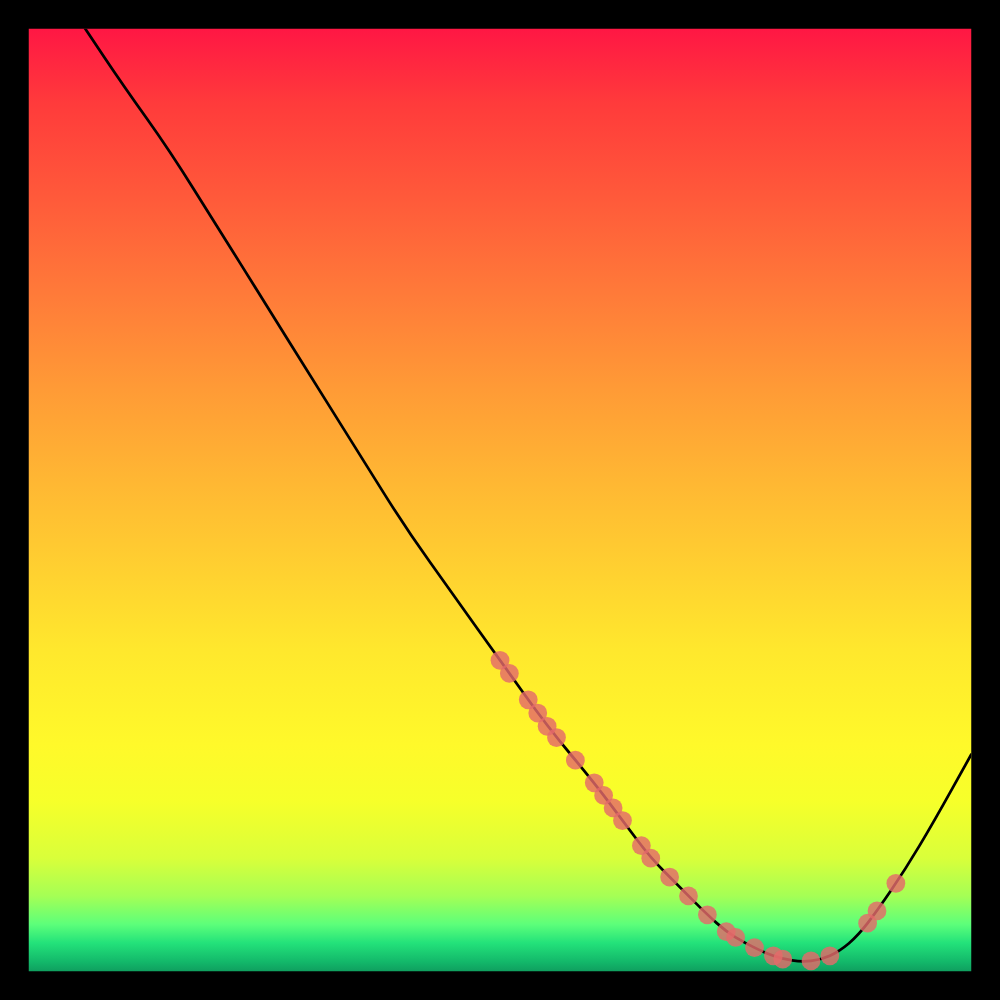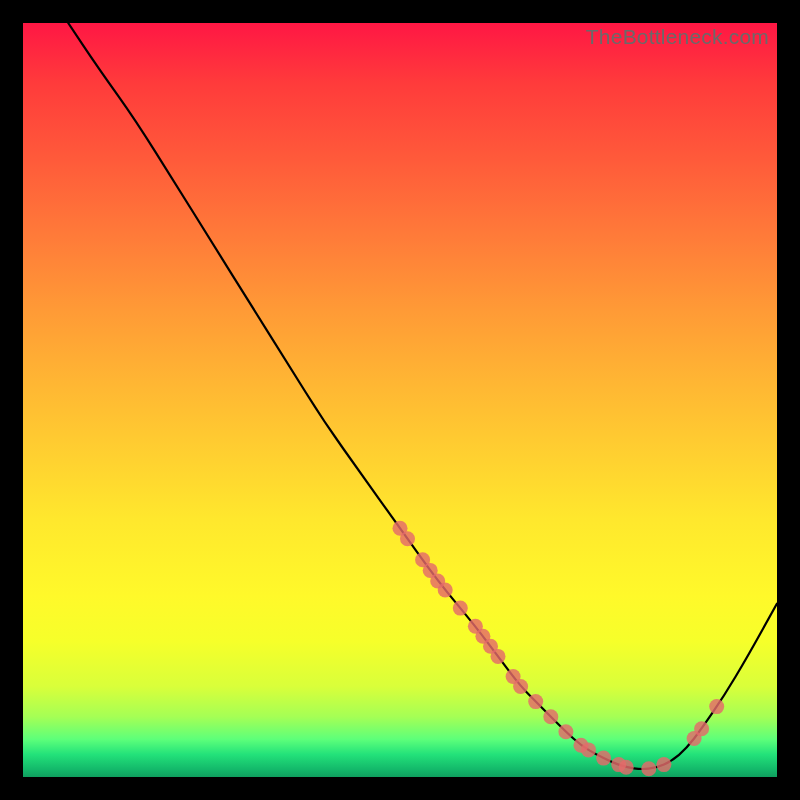--- a/index.html
+++ b/index.html
@@ -61,21 +61,20 @@
   }
   .dot {
     fill: #e46a6a;
     fill-opacity: 0.82;
   }
 </style>
 </head>
 <body>
 
 <div class="frame">
-  <div class="watermark">TheBottleneck.com</div>
   <svg class="curve" viewBox="0 0 754 754">
     <path id="curvePath" class="curve-path" d="M 45.2 0.0 Q 45.2 0.0 60.3 22.6 Q 75.4 45.2 94.3 71.6 Q 113.1 98.0 131.9 128.2 Q 150.8 158.3 169.7 188.5 Q 188.5 218.7 207.3 248.8 Q 226.2 279.0 245.0 309.1 Q 263.9 339.3 282.8 369.5 Q 301.6 399.6 320.5 426.0 Q 339.3 452.4 358.1 478.8 Q 377.0 505.2 395.9 531.6 Q 414.7 558.0 433.6 580.6 Q 452.4 603.2 463.7 618.3 Q 475.0 633.4 486.3 648.4 Q 497.6 663.5 509.0 674.8 Q 520.3 686.1 531.6 697.5 Q 542.9 708.8 550.4 715.5 Q 558.0 722.3 565.5 726.9 Q 573.0 731.4 580.6 735.1 Q 588.1 738.9 595.7 741.6 Q 603.2 744.2 610.7 745.3 Q 618.3 746.5 625.8 745.7 Q 633.4 745.0 640.9 741.6 Q 648.4 738.2 656.0 731.8 Q 663.5 725.3 671.1 715.5 Q 678.6 705.7 689.9 689.2 Q 701.2 672.6 712.5 653.7 Q 723.8 634.9 738.9 607.7 T 754.0 580.6"></path>
     <g id="dotsGroup">
         <circle cx="377.0" cy="505.2" r="7.5" class="dot"></circle>
         <circle cx="384.5" cy="515.7" r="7.5" class="dot"></circle>
         <circle cx="399.6" cy="536.8" r="7.5" class="dot"></circle>
         <circle cx="407.2" cy="547.4" r="7.5" class="dot"></circle>
         <circle cx="414.7" cy="558.0" r="7.5" class="dot"></circle>
         <circle cx="422.2" cy="567.0" r="7.5" class="dot"></circle>
         <circle cx="437.3" cy="585.1" r="7.5" class="dot"></circle>

